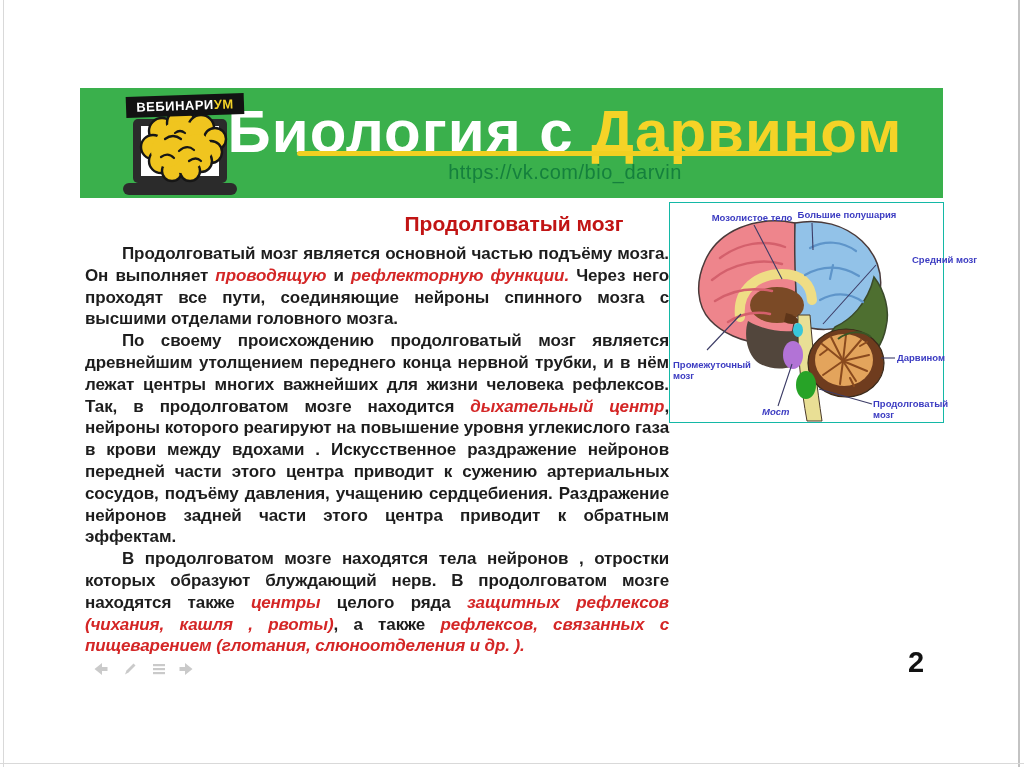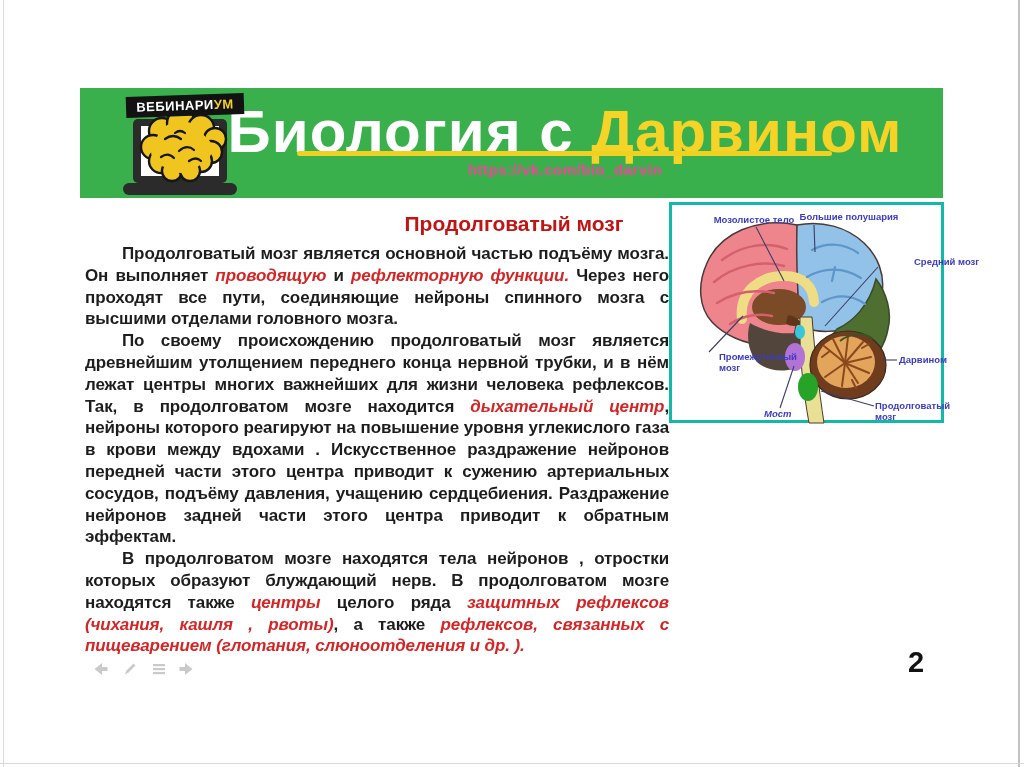--- a/index.html
+++ b/index.html
@@ -15,33 +15,33 @@
   .logo-banner{position:absolute;left:126px;top:95px;width:118px;height:21px;background:#121212;
                transform:rotate(-2deg);display:flex;align-items:center;justify-content:center;
                font-size:13px;font-weight:bold;letter-spacing:.5px;color:#fff;z-index:3;}
   .logo-banner .accent{color:#f5d327;}
   .logo-art{position:absolute;left:115px;top:95px;z-index:2;}
   .hdr-title{position:absolute;left:565px;top:97px;transform:translateX(-50%);white-space:nowrap;
              font-size:60px;font-weight:bold;letter-spacing:1px;color:#ffffff;}
   .hdr-title .accent{color:#f5d327;}
   .hdr-rule{position:absolute;left:297px;top:151px;width:535px;height:5px;background:#f0d021;border-radius:3px;}
   .hdr-url{position:absolute;left:565px;top:161px;transform:translateX(-50%);
-           font-size:15px;font-weight:bold;color:#ec4899;letter-spacing:.5px;}
+           font-size:20px;font-weight:normal;color:#15803d;letter-spacing:.5px;}
 
   
   .article{position:absolute;left:85px;top:212px;width:858px;}
   .article h1{margin:0 0 7px 0;font-size:21px;font-weight:bold;color:#c11414;text-align:center;}
   .paragraphs{width:584px;font-size:17px;font-weight:bold;color:#1d1d1d;line-height:21.8px;
               text-align:justify;letter-spacing:-0.1px;}
   .paragraphs p{margin:0;text-indent:37px;}
   .red-em{color:#d42626;font-style:italic;margin-top:28px;}
 
   
   .diagram{position:absolute;left:669px;top:202px;width:275px;height:221px;background:#fff;
-           border:3px solid #14b8a6;box-sizing:border-box;}
+           border:1px solid #14b8a6;box-sizing:border-box;}
   .dlabel{position:absolute;font-size:9.5px;line-height:11px;font-weight:600;color:#3c3cc2;}
 
   
   .pagenum{position:absolute;left:901px;top:646px;width:30px;text-align:center;
            font-size:29px;font-weight:bold;color:#121212;}
   .ctl{position:absolute;top:660px;width:18px;height:18px;}
 </style>
 </head>
 <body>
 
@@ -164,21 +164,21 @@
         <line x1="206" y1="62" x2="153" y2="121"></line>
         <line x1="37" y1="147" x2="71" y2="111"></line>
         <line x1="108" y1="203" x2="122" y2="161"></line>
         <line x1="225" y1="155" x2="211" y2="155"></line>
         <line x1="202" y1="201" x2="149" y2="186"></line>
       </g>
     </svg>
     <div class="dlabel" style="left:36px;top:9px;width:92px;text-align:center;">Мозолистое тело</div>
     <div class="dlabel" style="left:126px;top:6px;width:102px;text-align:center;">Большие полушария</div>
     <div class="dlabel" style="left:205px;top:51px;width:66px;padding-left:37px;">Средний мозг</div>
-    <div class="dlabel" style="left:3px;top:146px;width:80px;margin-left:44px;">Промежуточный мозг</div>
+    <div class="dlabel" style="left:3px;top:156px;width:80px;">Промежуточный мозг</div>
     <div class="dlabel" style="left:92px;top:203px;width:40px;font-style:italic;">Мост</div>
     <div class="dlabel" style="left:227px;top:149px;width:48px;">Дарвином</div>
     <div class="dlabel" style="left:203px;top:195px;width:74px;">Продолговатый мозг</div>
   </div>
 
   <svg class="ctl" style="left:92px;" viewBox="0 0 18 18">
     <polygon points="10,3 2.5,9 10,15 10,11 15.5,11 15.5,7 10,7" fill="#cacaca"></polygon>
   </svg>
   <svg class="ctl" style="left:121px;" viewBox="0 0 18 18">
     <path d="M4,14.5 L5.5,10.5 L12.5,3.5 L14.5,5.5 L7.5,12.5 Z" fill="#cacaca"></path>

